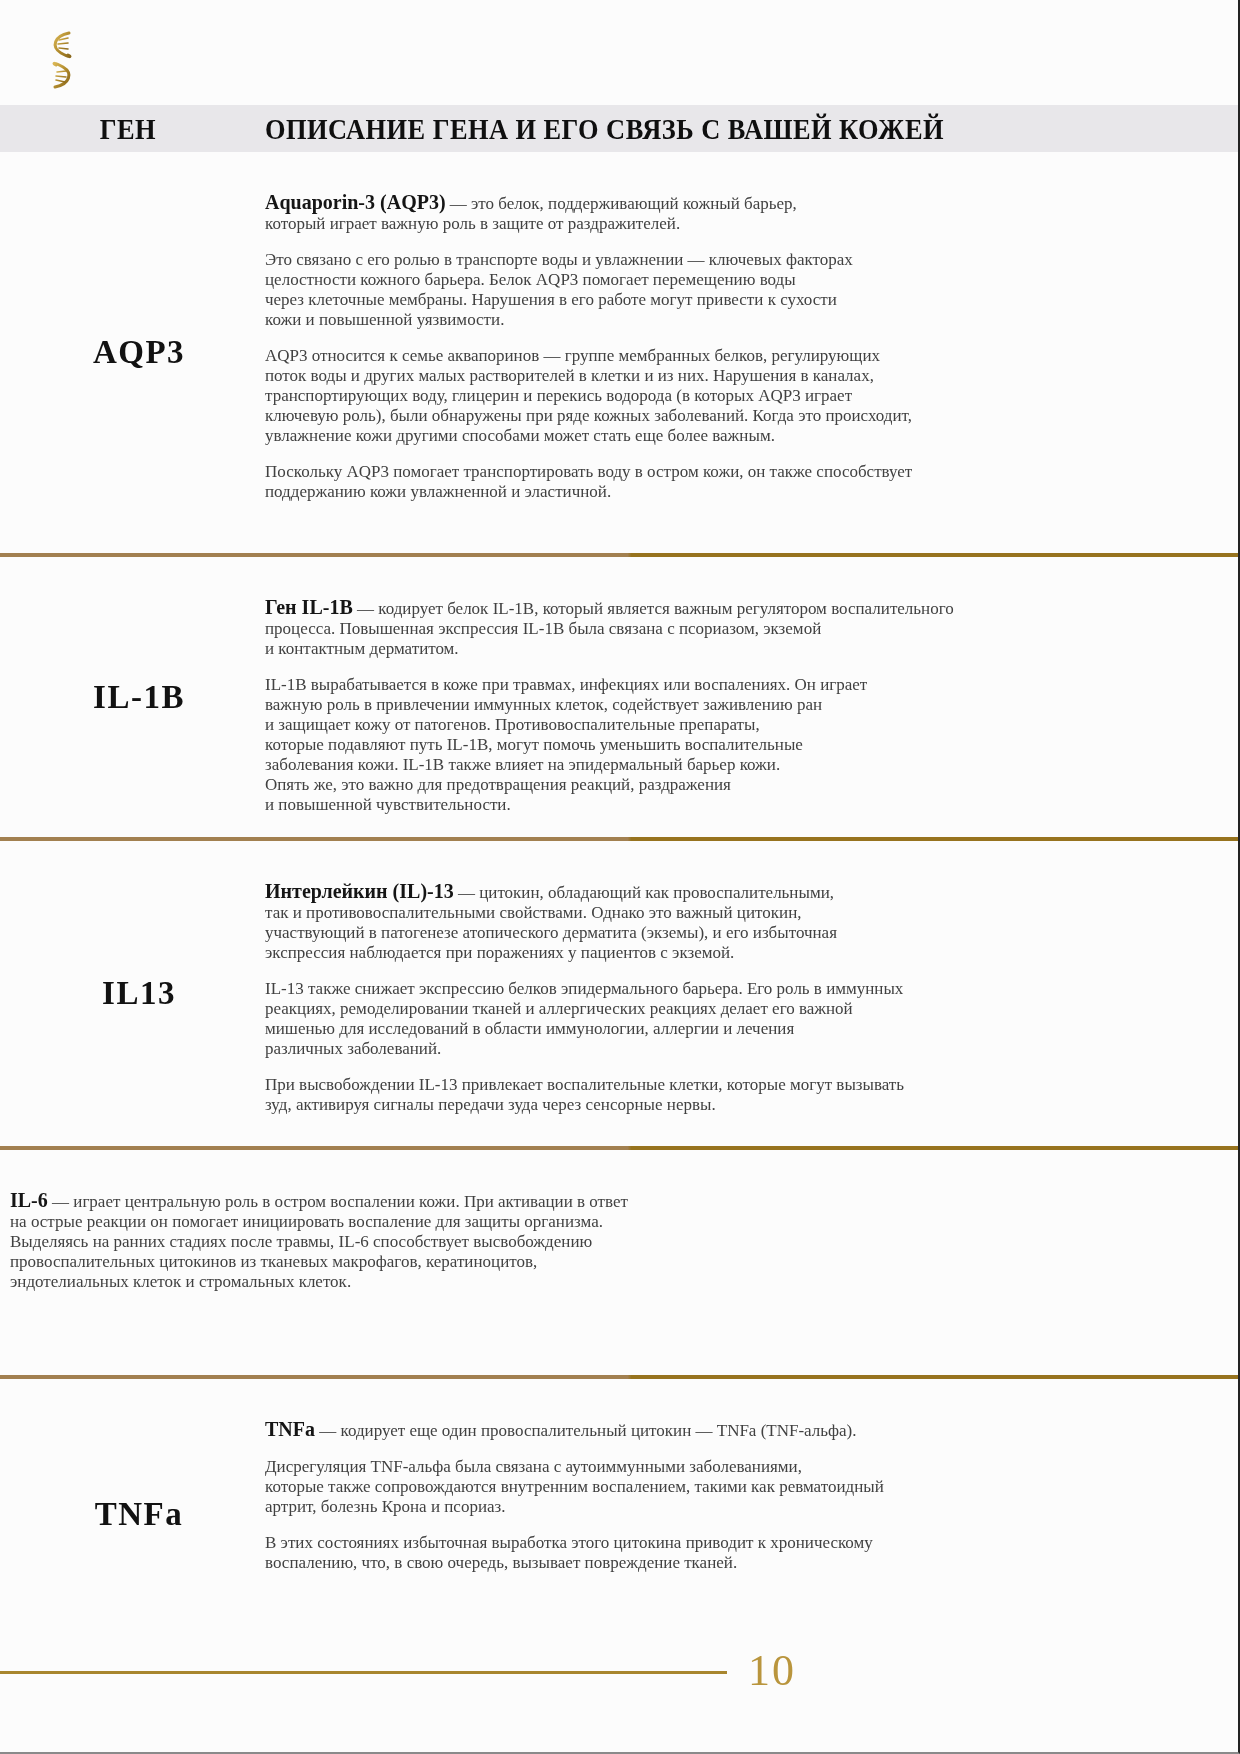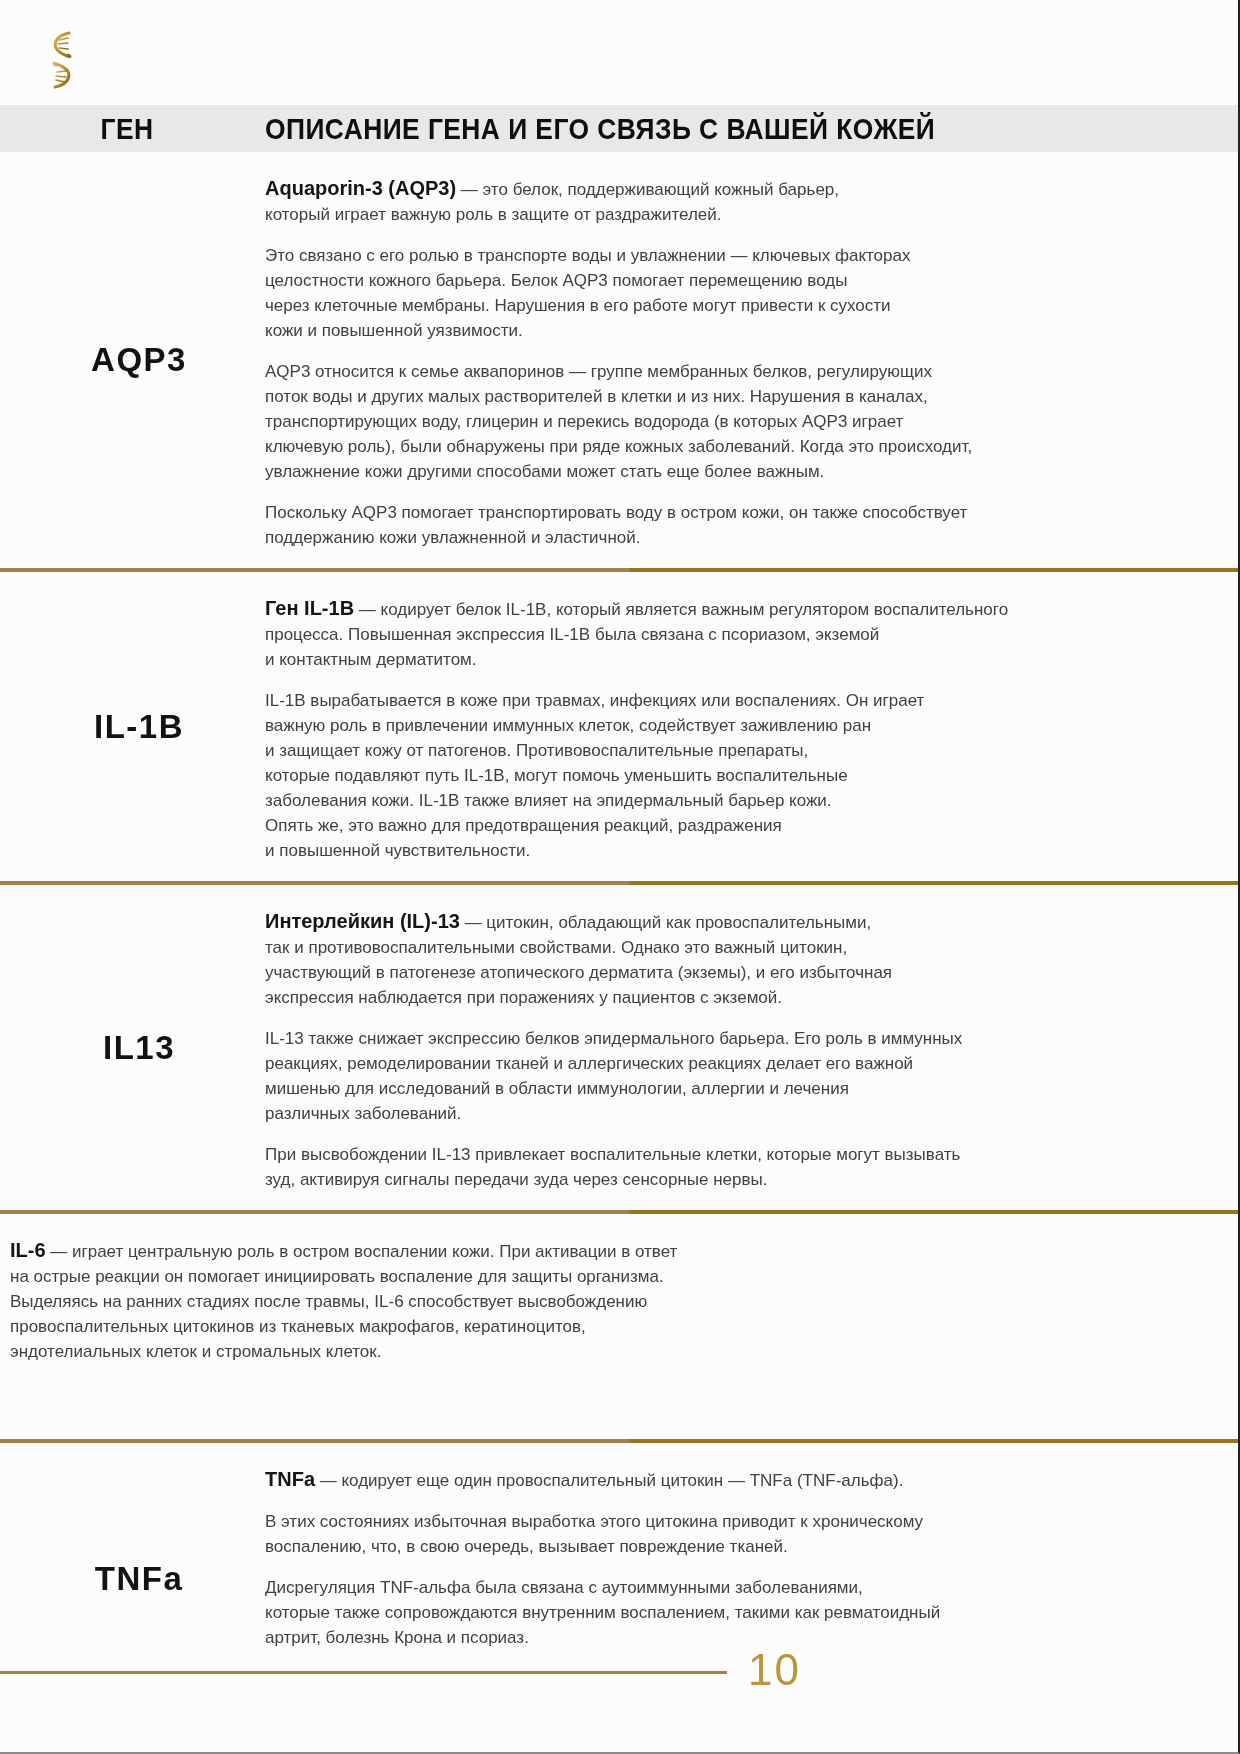--- a/index.html
+++ b/index.html
@@ -2,21 +2,21 @@
 <html style="--accent-gold: #A8862F; --page-number-gold: #B9953D; --divider-left: #A28050; --divider-right: #97731E; --header-bg: #E8E7EA; --body-text: #414141; --heading-text: #121212;"><head>
 <meta charset="utf-8">
 <style>
   html, body { margin: 0; padding: 0; background: #ffffff; }
   .page {
     position: relative;
     width: 1240px;
     height: 1754px;
     box-sizing: border-box;
     background: #fcfcfc;
-    font-family: Liberation Sans, sans-serif;
+    font-family: Liberation Serif, serif;
     border-right: 2px solid #222222;
     border-bottom: 2px solid #8a8a8a;
     overflow: hidden;
   }
   .logo { position: absolute; top: 30px; left: 46px; width: 32px; height: 60px; }
 
   .table-header {
     position: absolute; top: 105px; left: 0; right: 0; height: 47px;
     background: var(--header-bg, #e8e7ea);
     display: flex; align-items: center;
@@ -40,21 +40,21 @@
     width: 255px; flex: 0 0 255px;
     display: flex; align-items: center; justify-content: center;
     padding-left: 23px; box-sizing: border-box;
   }
   .gene-name {
     font-size: 33px; font-weight: 600; letter-spacing: 1.5px;
     color: var(--heading-text, #121212);
   }
   .desc-cell { width: 760px; margin-left: 10px; padding: 24px 0 18px; box-sizing: content-box; }
   .para {
-    margin: 0 0 16px; font-size: 17px; line-height: 25px;
+    margin: 16px 0 16px; font-size: 17px; line-height: 20px;
     color: var(--body-text, #414141);
     white-space: pre-line;
   }
   .para:last-child { margin-bottom: 0; }
   .lead { font-size: 20px; font-weight: 700; color: #151515; white-space: normal; }
 
   .divider {
     height: 4px;
     background: linear-gradient(90deg,
       var(--divider-left, #a28050) 0%, var(--divider-left, #a28050) 50.7%,
@@ -173,25 +173,25 @@
         </div>
   </section>
   <div class="divider"></div>
 
   <section class="gene-row r4">
     <div class="gene-cell">
       <span class="gene-name">TNFa</span>
     </div>
     <div class="desc-cell">
           <p class="para"><strong class="lead">TNFa</strong><span> — кодирует еще один провоспалительный цитокин — TNFa (TNF-альфа).</span></p>
-          <p class="para"><span>В этих состояниях избыточная выработка этого цитокина приводит к хроническому
-воспалению, что, в свою очередь, вызывает повреждение тканей.</span></p>
           <p class="para"><span>Дисрегуляция TNF-альфа была связана с аутоиммунными заболеваниями,
 которые также сопровождаются внутренним воспалением, такими как ревматоидный
 артрит, болезнь Крона и псориаз.</span></p>
+          <p class="para"><span>В этих состояниях избыточная выработка этого цитокина приводит к хроническому
+воспалению, что, в свою очередь, вызывает повреждение тканей.</span></p>
         </div>
   </section>
 
 </div>
 
   <div class="footer">
     <div class="footer-line"></div>
     <div class="page-number">10</div>
   </div>
 

